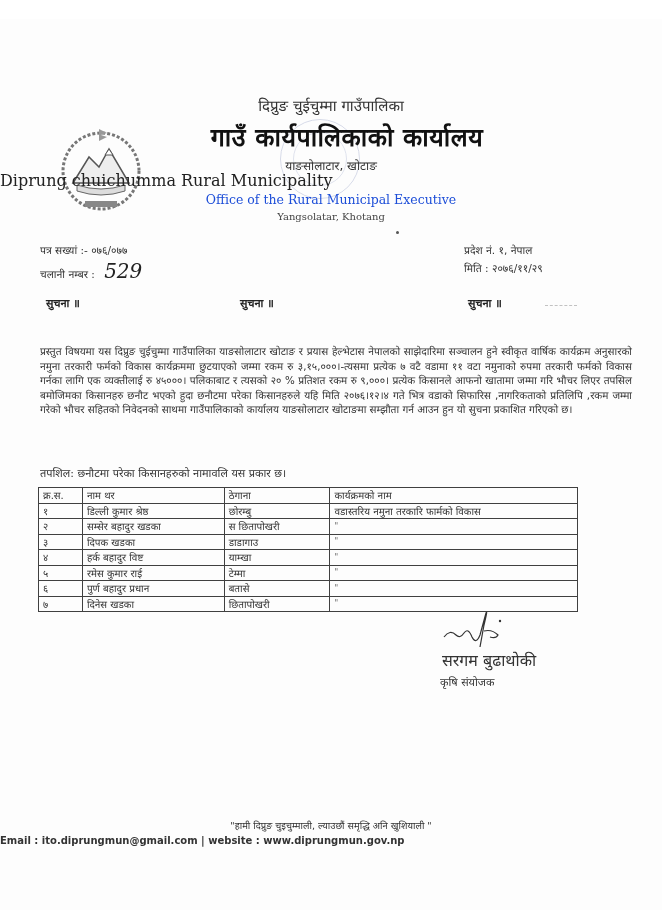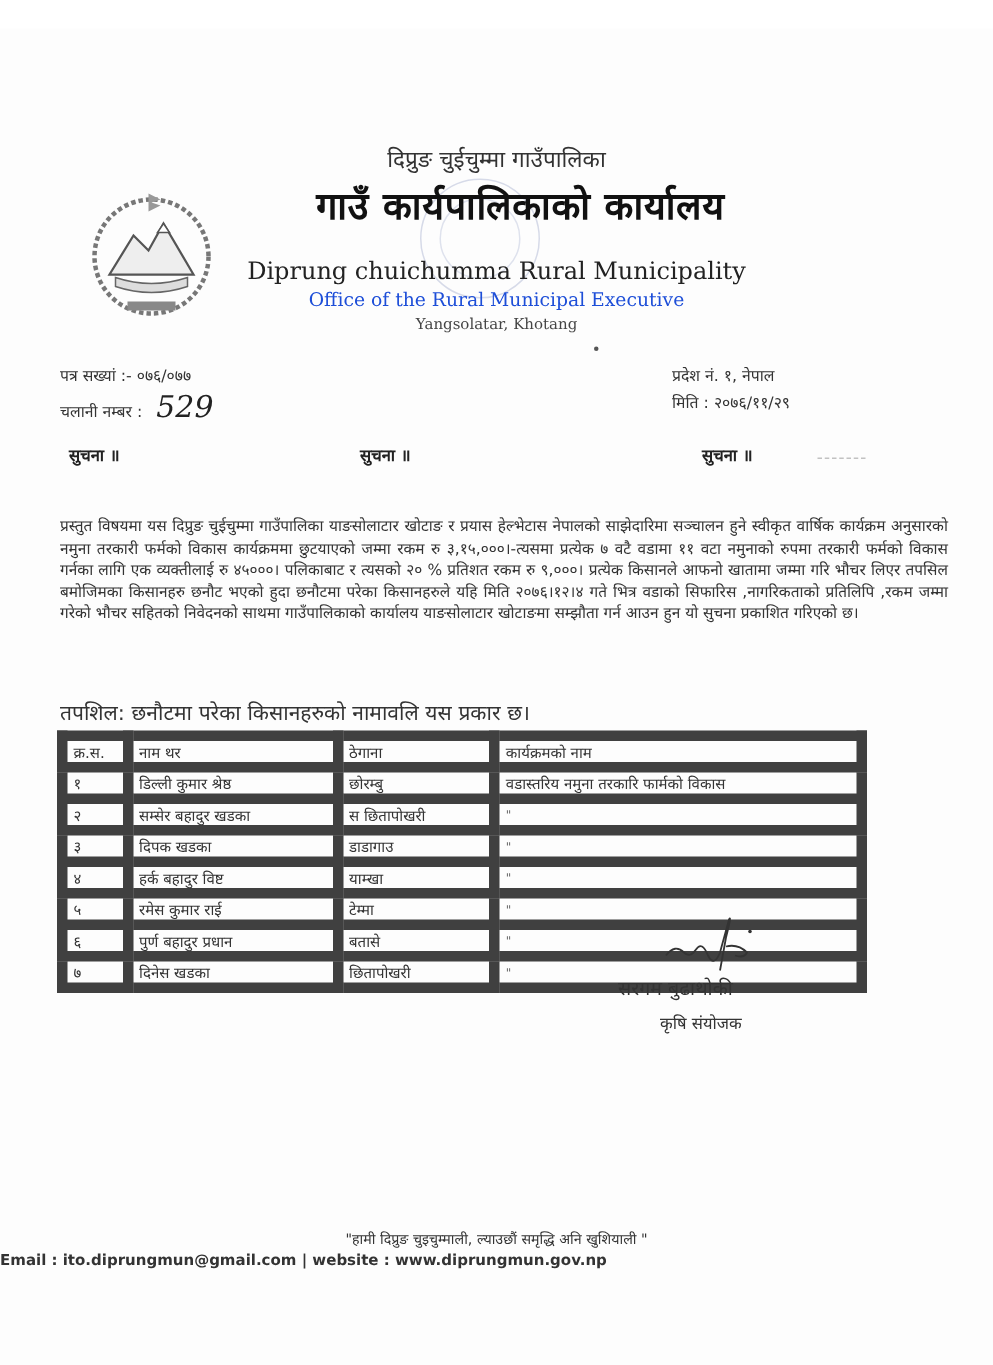--- a/index.html
+++ b/index.html
@@ -4,46 +4,46 @@
 <style>
   * { box-sizing: border-box; margin: 0; padding: 0; }
   html, body { width: 662px; height: 910px; background: #ffffff; overflow: hidden; }
   body { position: relative; font-family: "DejaVu Sans", sans-serif; color: #222; }
   .page { position: absolute; left: 0; top: 0; width: 662px; height: 910px; background: #fdfdfd; margin-top: 19px; }
 
   .logo { position: absolute; left: 55px; top: 104px; width: 92px; height: 92px; }
   .head-np1 { position: absolute; left: 0; width: 662px; top: 76px; text-align: center; font-size: 15px; color: #333; }
   .head-np2 { position: absolute; left: 16px; width: 662px; top: 100px; text-align: center; font-size: 25px; font-weight: bold; color: #111; letter-spacing: 0.5px; }
   .head-np3 { position: absolute; left: 0; width: 662px; top: 138px; text-align: center; font-size: 12px; color: #333; }
-  .head-en1 { position: absolute; left: 0; width: 662px; top: 152px; text-align: center; font-family: "DejaVu Serif", serif; font-size: 16px; color: #222; }
+  .head-en1 { position: absolute; left: 0; width: 662px; top: 152px; font-family: "DejaVu Serif", serif; font-size: 16px; color: #222; }
   .head-en2 { position: absolute; left: 0; width: 662px; top: 173px; text-align: center; font-family: "DejaVu Serif", serif; font-size: 12.5px; color: #1d4ed8; }
   .head-en3 { position: absolute; left: 0; width: 662px; top: 192px; text-align: center; font-family: "DejaVu Serif", serif; font-size: 10px; color: #444; }
 
   .stamp { position: absolute; left: 280px; top: 100px; width: 80px; height: 80px; border: 1.5px solid #b8bfd8; border-radius: 50%; opacity: 0.55; }
   .stamp-inner { position: absolute; left: 12px; top: 12px; width: 54px; height: 54px; border: 1px solid #c6cce0; border-radius: 50%; }
 
   .ref { position: absolute; left: 40px; font-size: 10.5px; color: #333; }
-  .ref-r { position: absolute; left: 448px; font-size: 10.5px; color: #333; }
+  .ref-r { position: absolute; left: 464px; font-size: 10.5px; color: #333; }
   .handwritten { font-family: "DejaVu Serif", serif; font-size: 20px; font-style: italic; color: #222; margin-left: 6px; }
 
   .notice { position: absolute; top: 276px; font-size: 11px; font-weight: bold; color: #222; }
 
   .body-para { position: absolute; left: 40px; top: 325px; width: 592px; font-size: 10.3px; line-height: 14.6px; color: #333; text-align: justify; }
-  .tapsil { position: absolute; left: 40px; top: 446px; font-size: 14px; color: #333; }
+  .tapsil { position: absolute; left: 40px; top: 446px; font-size: 11px; color: #333; }
 
   table.doc { position: absolute; left: 38px; top: 468px; width: 540px; border-collapse: collapse; font-size: 10px; color: #333; }
-  table.doc td, table.doc th { border: 7px solid #404040; height: 15.5px; padding: 0 4px; font-weight: normal; text-align: left; white-space: nowrap; }
+  table.doc td, table.doc th { border: 1px solid #404040; height: 15.5px; padding: 0 4px; font-weight: normal; text-align: left; white-space: nowrap; }
   table.doc .c1 { width: 44px; }
   table.doc .c2 { width: 142px; }
   table.doc .c3 { width: 106px; }
   table.doc .c4 { width: 248px; }
   .ditto { font-size: 8px; color: #666; }
 
   .signature { position: absolute; left: 440px; top: 592px; width: 70px; height: 40px; }
-  .sig-name { position: absolute; left: 412px; top: 630px; font-size: 13px; color: #333; }
+  .sig-name { position: absolute; left: 442px; top: 630px; font-size: 16px; color: #333; }
   .sig-title { position: absolute; left: 440px; top: 655px; font-size: 11px; color: #333; }
 
   .motto { position: absolute; left: 0; width: 662px; top: 800px; text-align: center; font-size: 9.5px; color: #333; }
   .contact { position: absolute; left: 0; width: 662px; top: 816px; font-family: "DejaVu Sans", sans-serif; font-size: 10px; font-weight: bold; color: #333; }
 
   .scribble { position: absolute; left: 545px; top: 286px; width: 32px; height: 6px; border-top: 1px dashed #aaa; opacity: 0.7; }
   .dot { position: absolute; left: 396px; top: 212px; width: 3px; height: 3px; background: #555; border-radius: 50%; }
 </style>
 </head>
 <body>
@@ -58,20 +58,21 @@
     <rect x="30" y="78" width="32" height="6" fill="#888"></rect>
     <polygon points="44,6 44,18 52,14 46,12 52,10" fill="#999"></polygon>
   </svg>
 
   <div class="stamp">
       <div class="stamp-inner"></div>
     </div>
 
   <div class="head-np1">दिप्रुङ चुईचुम्मा गाउँपालिका</div>
   <div class="head-np2">गाउँ कार्यपालिकाको कार्यालय</div>
+  <div class="head-np3">याङसोलाटार, खोटाङ</div>
   <div class="head-en1">Diprung chuichumma Rural Municipality</div>
   <div class="head-en2">Office of  the Rural Municipal Executive</div>
   <div class="head-en3">Yangsolatar, Khotang</div>
 
   <div class="dot"></div>
 
   <div class="ref" style="top:224px;">
     <span>पत्र सख्यां :-</span>
     <span>०७६/०७७</span>
   </div>

